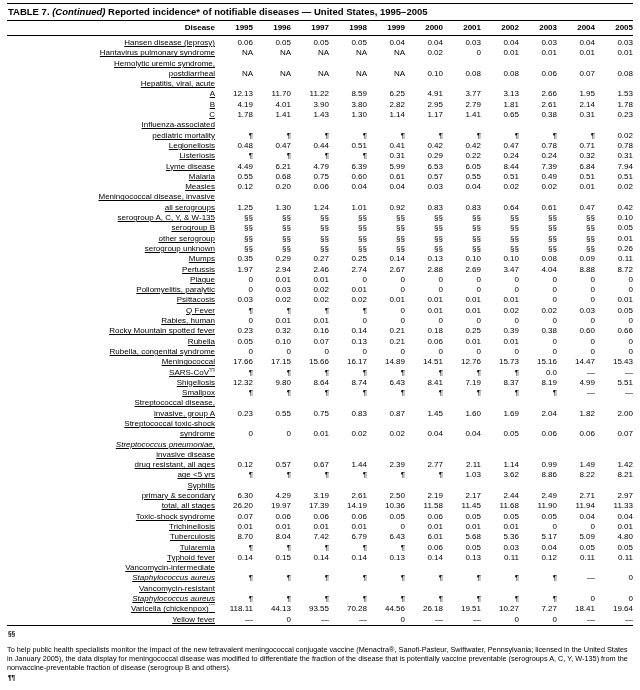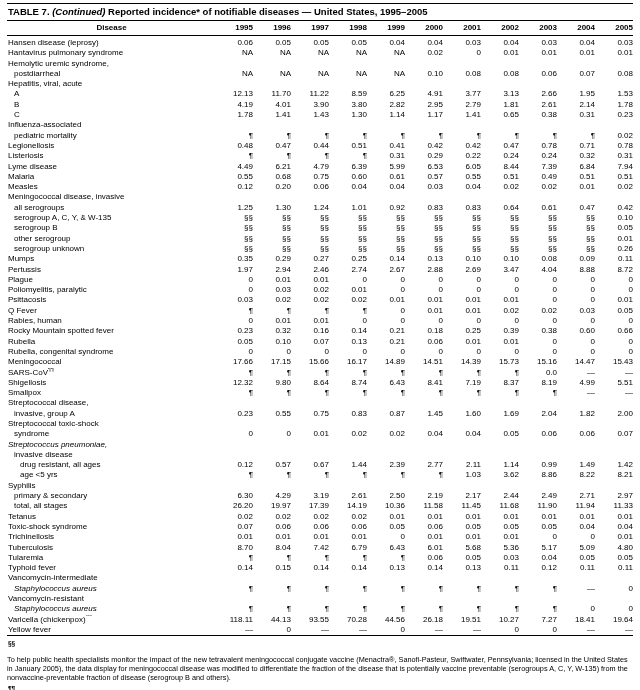--- a/index.html
+++ b/index.html
@@ -15,24 +15,24 @@
     padding:2px 0 3px 1px;
   }
   .title .cont { font-style:italic; }
   table { width:100%; border-collapse:collapse; table-layout:fixed; border-bottom:1px solid #000; }
   col.disease-col { width:208px; }
   thead th {
     font-size:8px; font-weight:bold; text-align:right;
     padding:2px 0 3px 0; border-bottom:1px solid #000; vertical-align:bottom;
     white-space:nowrap;
   }
-  thead th.disease-h { text-align:center; padding-left:1px; }
+  thead th.disease-h { text-align:right; padding-left:1px; }
   tbody td { font-size:8px; line-height:10.3px; white-space:nowrap; overflow:hidden; }
   tbody tr:first-child td { padding-top:2px; }
-  td.disease { text-align:left; padding-left:1px; }
+  td.disease { text-align:right; padding-left:1px;text-decoration:underline; }
   td.disease.ind1 { padding-left:7px; }
   td.disease.ind2 { padding-left:13px; }
   td.disease.it { font-style:italic; }
   td.val { text-align:right; }
   sup { font-size:5.5px; vertical-align:super; line-height:0; }
   .footnotes { padding-top:4px; }
   .fn { display:flex; font-size:7.3px; line-height:8.8px; margin-bottom:2px;flex-direction:column; }
   .fn-marker { flex:0 0 16px; font-size:6.5px; font-weight:bold; padding-left:1px; }
   .fn-text { flex:1; }
 </style>
@@ -474,21 +474,21 @@
           <td class="val">0</td>
         </tr>
         <tr>
           <td class="disease ind0">Meningococcal</td>
           <td class="val">17.66</td>
           <td class="val">17.15</td>
           <td class="val">15.66</td>
           <td class="val">16.17</td>
           <td class="val">14.89</td>
           <td class="val">14.51</td>
-          <td class="val">14.39</td>
+          <td class="val">12.76</td>
           <td class="val">15.73</td>
           <td class="val">15.16</td>
           <td class="val">14.47</td>
           <td class="val">15.43</td>
         </tr>
         <tr>
           <td class="disease ind0">SARS-CoV<sup>¶¶</sup></td>
           <td class="val">¶</td>
           <td class="val">¶</td>
           <td class="val">¶</td>
@@ -625,34 +625,20 @@
           <td class="val">19.97</td>
           <td class="val">17.39</td>
           <td class="val">14.19</td>
           <td class="val">10.36</td>
           <td class="val">11.58</td>
           <td class="val">11.45</td>
           <td class="val">11.68</td>
           <td class="val">11.90</td>
           <td class="val">11.94</td>
           <td class="val">11.33</td>
-        </tr>
-        <tr>
-          <td class="disease ind0">Tetanus</td>
-          <td class="val">0.02</td>
-          <td class="val">0.02</td>
-          <td class="val">0.02</td>
-          <td class="val">0.02</td>
-          <td class="val">0.01</td>
-          <td class="val">0.01</td>
-          <td class="val">0.01</td>
-          <td class="val">0.01</td>
-          <td class="val">0.01</td>
-          <td class="val">0.01</td>
-          <td class="val">0.01</td>
         </tr>
         <tr>
           <td class="disease ind0">Toxic-shock syndrome</td>
           <td class="val">0.07</td>
           <td class="val">0.06</td>
           <td class="val">0.06</td>
           <td class="val">0.06</td>
           <td class="val">0.05</td>
           <td class="val">0.06</td>
           <td class="val">0.05</td>

